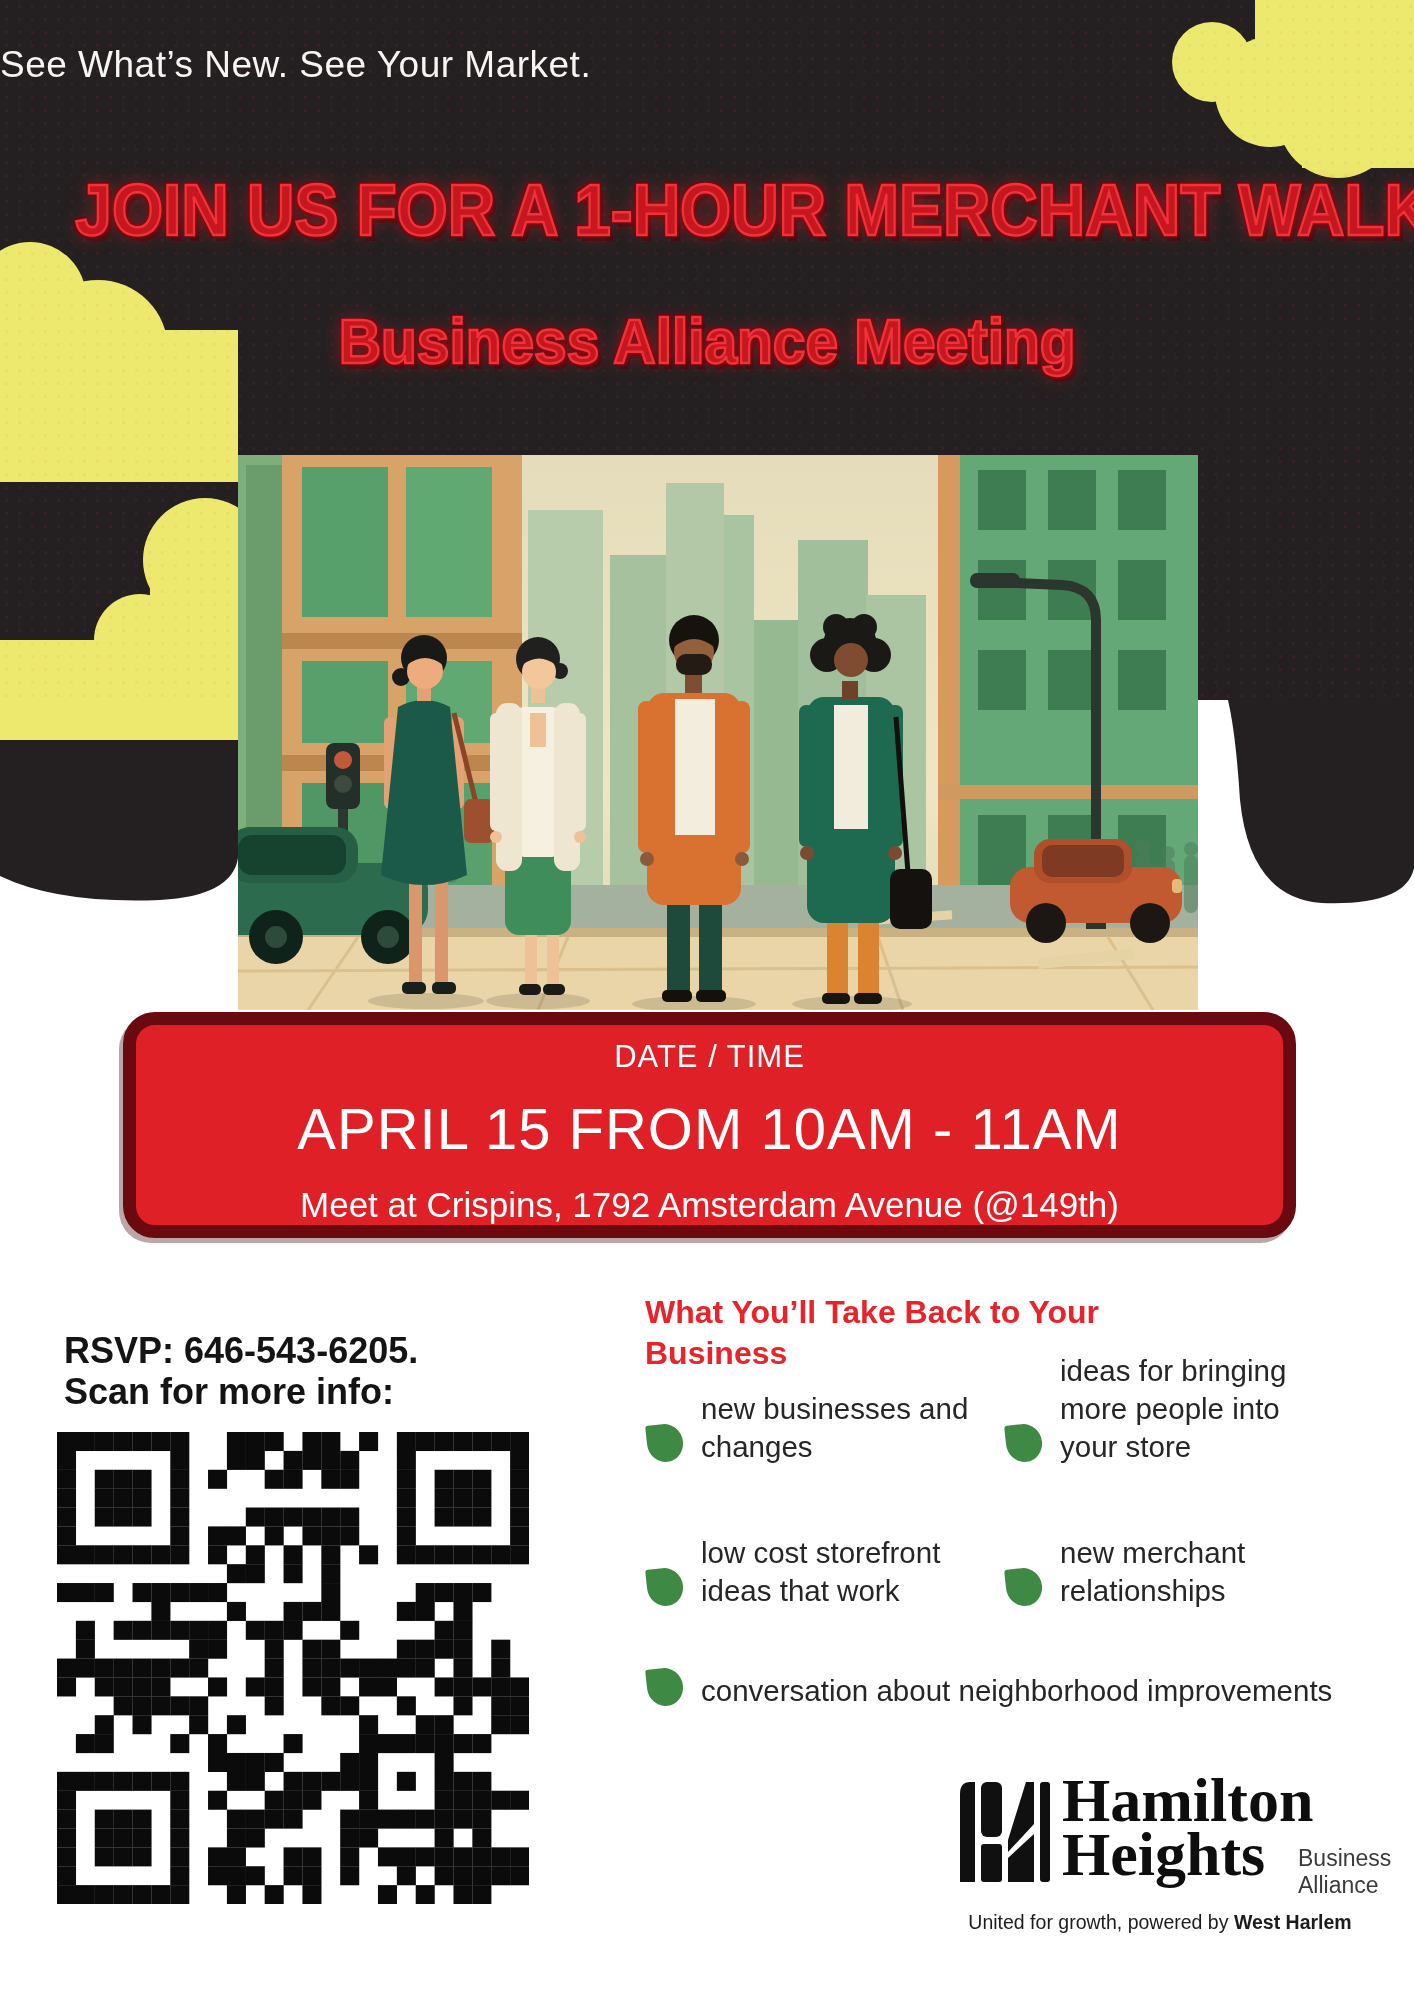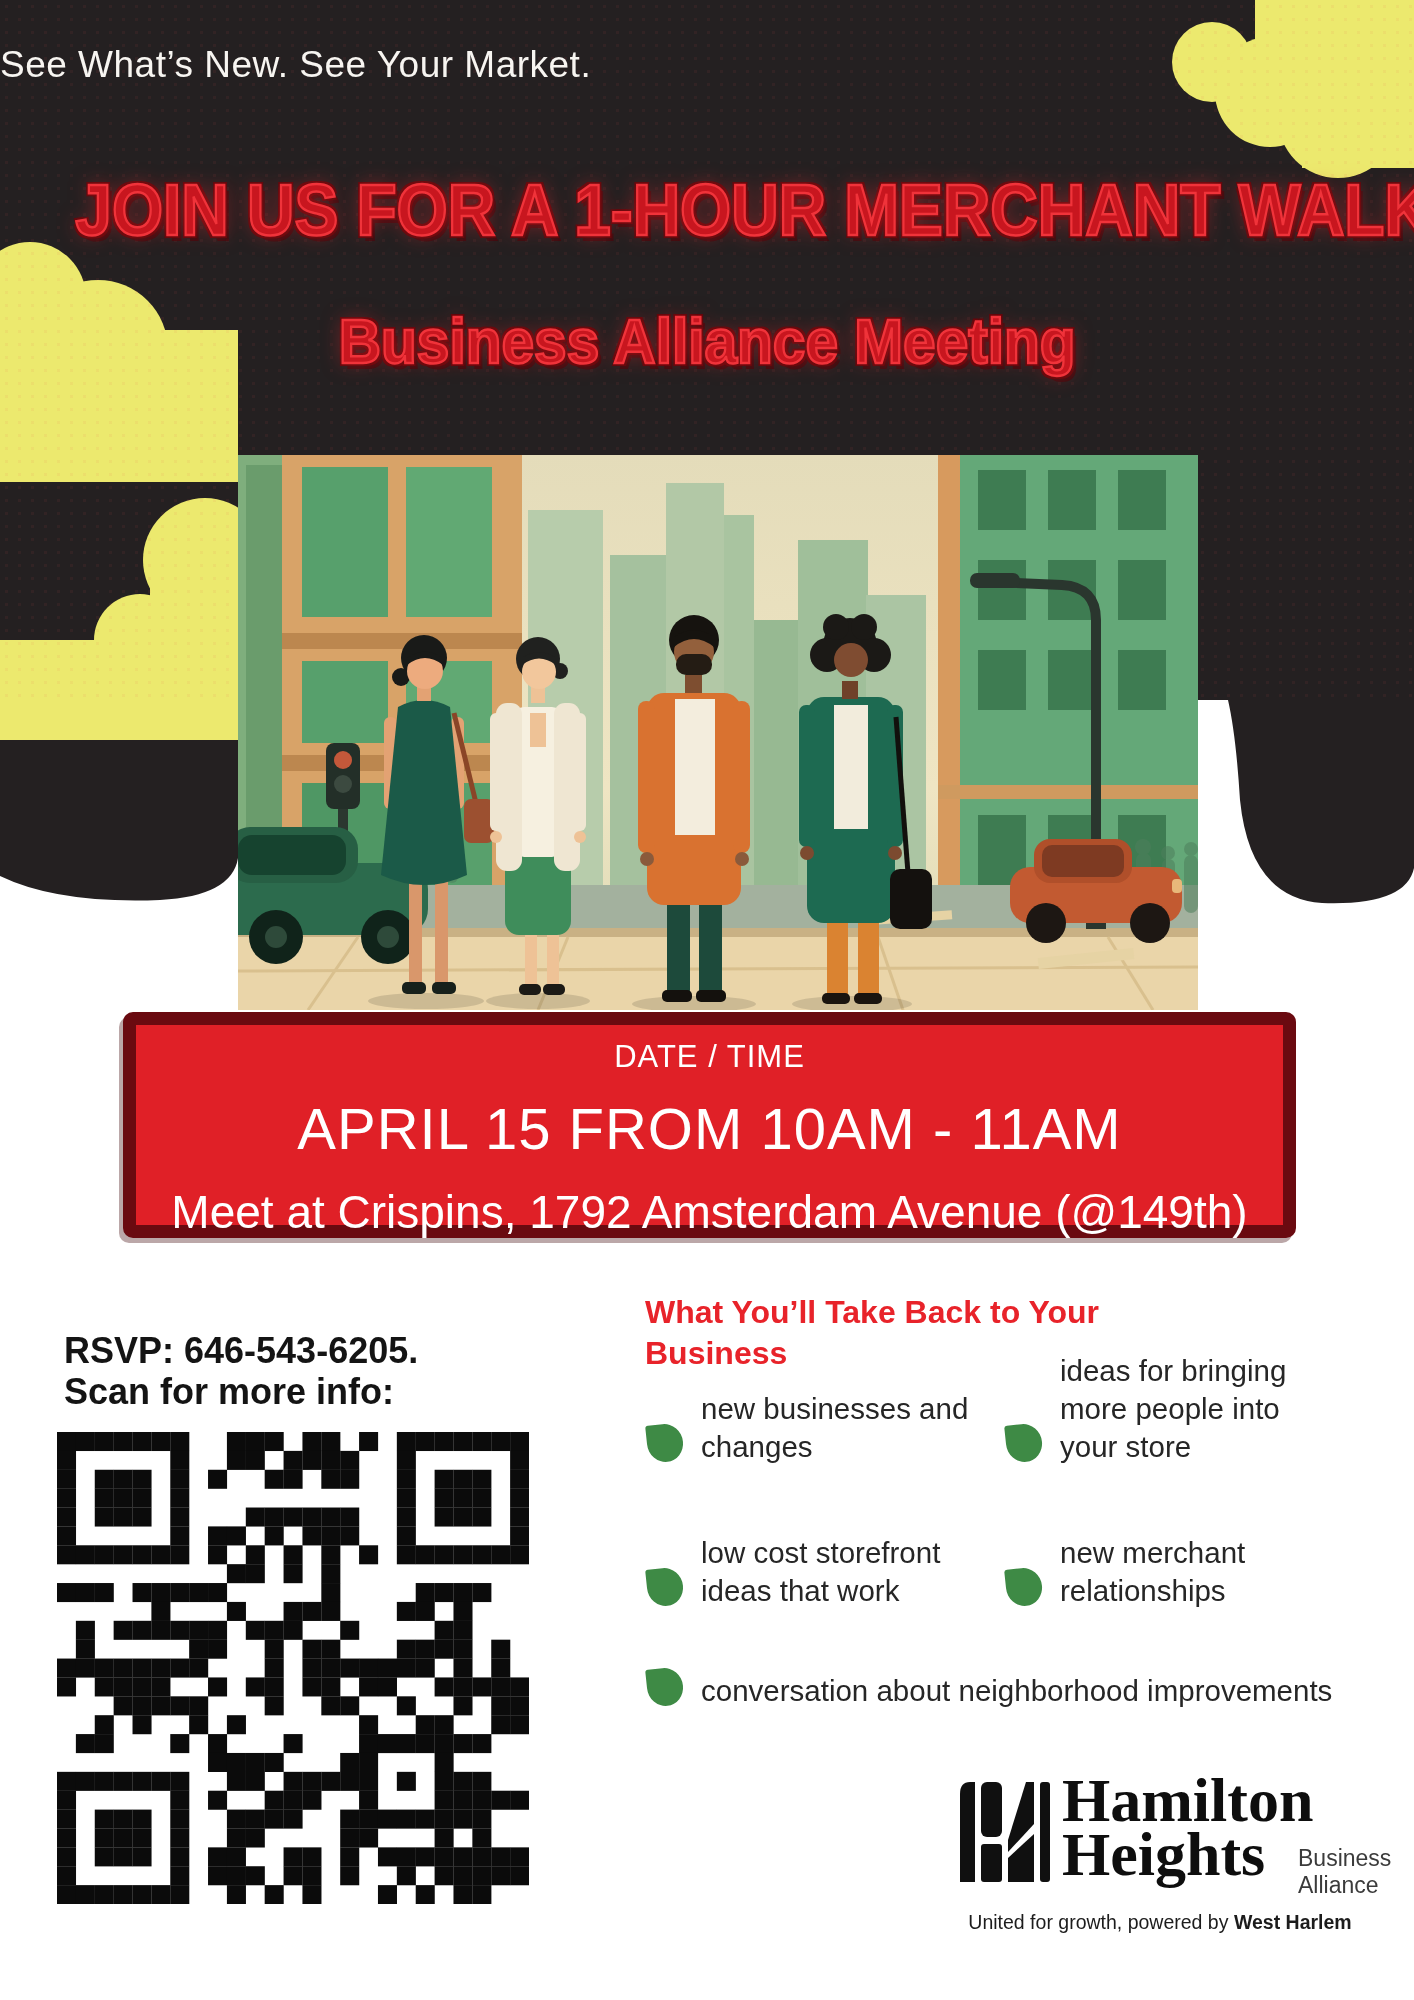--- a/index.html
+++ b/index.html
@@ -30,26 +30,26 @@
   }
   #headline1{top:168px;font-size:73px;}
   #headline2{top:305px;font-size:63px;}
   #headline2 .squeeze{transform:scaleX(.93);}
   
   #street-photo{left:238px;top:455px;width:960px;height:555px;}
   #street-photo svg{display:block;width:100%;height:100%;}
   
   #event-box{
     left:123px;top:1012px;width:1173px;height:226px;background:#e02027;
-    border:13px solid #6a0a10;border-radius:10px;color:#ffffff;text-align:center;
+    border:13px solid #6a0a10;border-radius:32px;color:#ffffff;text-align:center;
     box-shadow:-4px 5px 0 rgba(60,4,7,.35);
   }
   .box-label{position:absolute;left:0;top:14px;width:100%;font-size:31px;letter-spacing:1px;}
   .box-title{position:absolute;left:0;top:70px;width:100%;font-size:58px;letter-spacing:1px;}
-  .box-sub{position:absolute;left:0;top:160px;width:100%;font-size:46px;}
+  .box-sub{position:absolute;left:0;top:160px;width:100%;font-size:35px;}
   
   .rsvp{left:64px;top:1330px;width:560px;color:#141414;font-weight:bold;
         font-size:36px;line-height:41px;}
   #qr-code{left:57px;top:1432px;width:472px;height:472px;background:#fff;}
   .takeaway-heading{left:645px;top:1292px;width:520px;color:#e8232a;font-weight:bold;
         font-size:32px;line-height:41px;}
   .leaf{width:36px;height:38px;background:#3e8a45;border-radius:3px 55% 52% 55%;
         transform:rotate(-6deg);}
   .t-text{color:#262626;font-size:29.5px;line-height:38px;}
   

